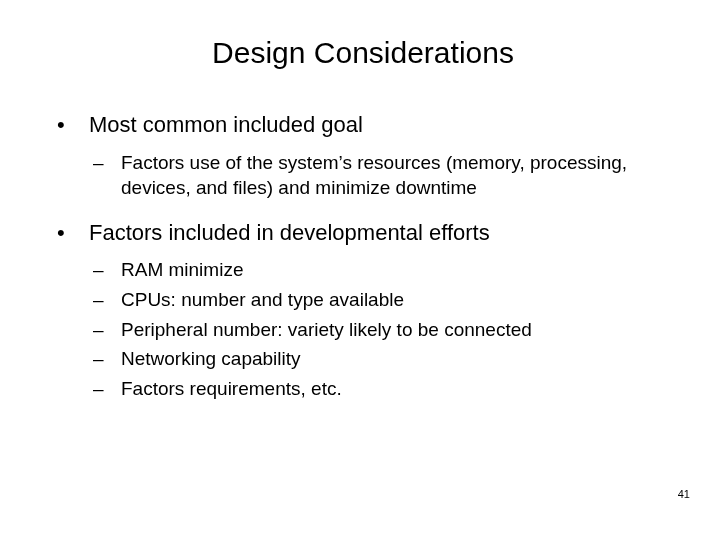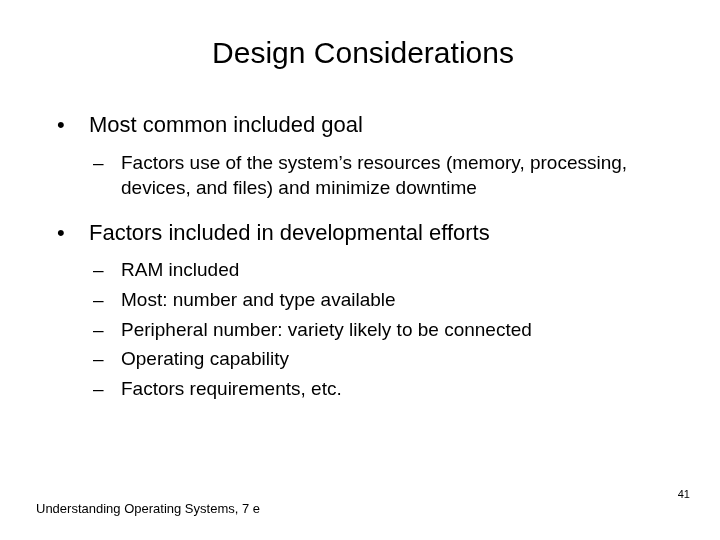--- a/index.html
+++ b/index.html
@@ -39,37 +39,36 @@
     </li>
 
     <li class="l1">
       <div class="row">
         <span class="bullet">•</span>
         <span class="txt">Factors included in developmental efforts</span>
       </div>
       <ul class="sub1">
         <li>
           <span class="dash">–</span>
-          <span class="txt">RAM included</span>
+          <span class="txt">RAM minimize</span>
         </li>
         <li>
           <span class="dash">–</span>
-          <span class="txt">Most: number and type available</span>
+          <span class="txt">CPUs: number and type available</span>
         </li>
         <li>
           <span class="dash">–</span>
           <span class="txt">Peripheral number: variety likely to be connected</span>
         </li>
         <li>
           <span class="dash">–</span>
-          <span class="txt">Operating capability</span>
+          <span class="txt">Networking capability</span>
         </li>
         <li>
           <span class="dash">–</span>
           <span class="txt">Factors requirements, etc.</span>
         </li>
       </ul>
     </li>
   </ul>
 
-  <div class="footer-left">Understanding Operating Systems, 7 e</div>
   <div class="footer-right">41</div>
 </div>
 
 </body></html>

